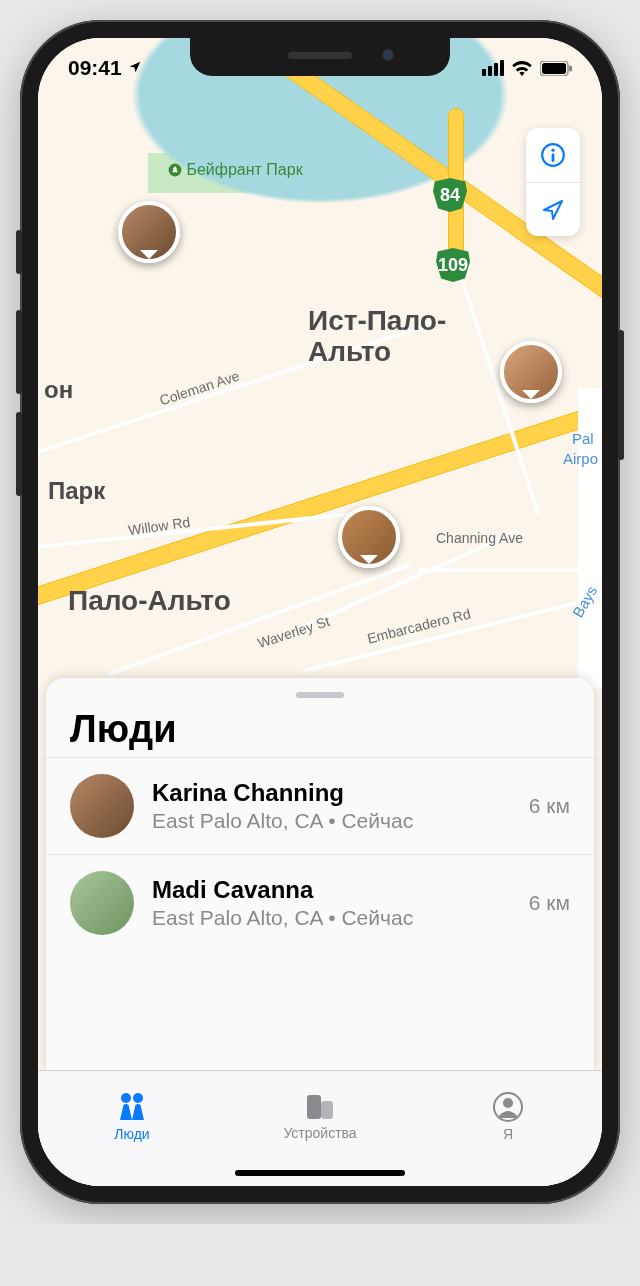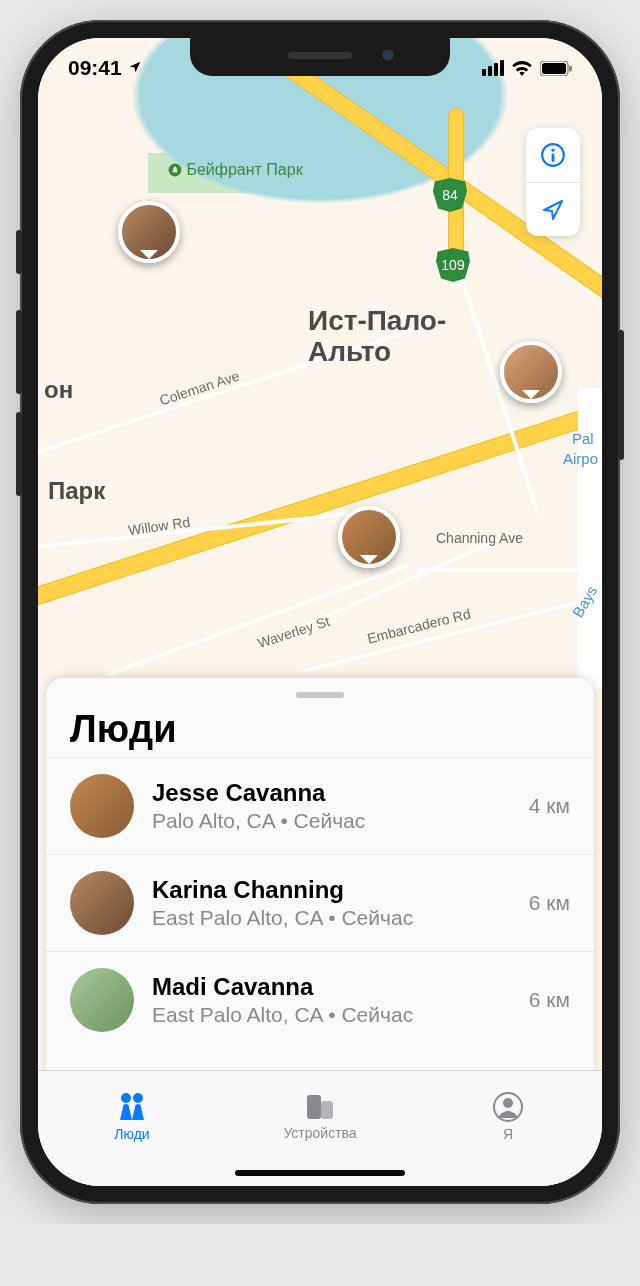--- a/index.html
+++ b/index.html
@@ -81,21 +81,21 @@
   .rm4 { left:260px; top:590px; width:340px; height:4px; transform:rotate(-14deg);}
   .rm5 { left:60px; top:580px; width:320px; height:4px; transform:rotate(-20deg);}
   .rm6 { left:330px; top:350px; width:260px; height:4px; transform:rotate(72deg);}
   .rm7 { left:380px; top:530px; width:200px; height:4px;}
   .rm8 { left:540px; top:350px; width:30px; height:300px;}
   .map-label { position:absolute; font-size:17px; color:#6b6b6b; white-space:nowrap; }
   .map-label.city { font-size:28px; color:#4a4a4a; font-weight:700; line-height:1.1;}
   .map-label.park { font-size:16px; color:#3c8a39; font-weight:500;}
   .map-shield {
     position:absolute; width:34px; height:34px; display:flex; align-items:center; justify-content:center;
-    font-size:14px; font-weight:400; color:#fff;
+    font-size:18px; font-weight:700; color:#fff;
     background:#2e8b3d; clip-path: polygon(50% 0, 95% 10%, 100% 40%, 85% 90%, 50% 100%, 15% 90%, 0 40%, 5% 10%);
   }
   .avatar-pin {
     position:absolute; width:62px; height:62px; border-radius:50%;
     border:4px solid #fff; box-shadow:0 3px 8px rgba(0,0,0,.35);
   }
   .avatar-pin::after{
     content:""; position:absolute; bottom:-9px; left:50%; transform:translateX(-50%);
     border:9px solid transparent; border-top-color:#fff;
   }
@@ -207,20 +207,21 @@
       <span class="map-label park" style="left:130px;top:123px">
         <svg width="14" height="14" style="display:inline;vertical-align:-2px" viewBox="0 0 24 24">
             <circle cx="12" cy="12" r="11" fill="#3c8a39"></circle>
             <path fill="#fff" d="M12 5l4 6h-2l3 5H7l3-5H8z"></path>
           </svg>
         <span>Бейфрант Парк</span>
       </span>
 
       <span class="map-label city" style="left:270px;top:268px;white-space:pre-line">Ист-Пало-
 Альто</span>
+      <span class="map-label city" style="left:30px;top:548px">Пало-Альто</span>
       <span class="map-label city" style="left:10px;top:440px;font-size:24px">Парк</span>
       <span class="map-label city" style="left:6px;top:339px;font-size:24px">он</span>
 
       <span class="map-label" style="left:120px;top:342px;transform:rotate(-18deg);font-size:14px">Coleman Ave</span>
       <span class="map-label" style="left:90px;top:480px;transform:rotate(-8deg);font-size:14px">Willow Rd</span>
       <span class="map-label" style="left:218px;top:586px;transform:rotate(-18deg);font-size:14px">Waverley St</span>
       <span class="map-label" style="left:328px;top:580px;transform:rotate(-14deg);font-size:14px">Embarcadero Rd</span>
       <span class="map-label" style="left:398px;top:492px;font-size:14px">Channing Ave</span>
       <span class="map-label" style="left:534px;top:392px;font-size:15px;color:#4990e2">Pal</span>
       <span class="map-label" style="left:525px;top:412px;font-size:15px;color:#4990e2">Airpo</span>
@@ -246,28 +247,20 @@
               <path fill="none" stroke="#0a7aff" stroke-width="2" stroke-linejoin="round" d="M21 3L3 12l8 1 1 8z"></path>
             </svg>
         </button>
       </div>
     </div>
 
     <div class="sheet">
       <div class="grabber"></div>
       <h1>Люди</h1>
 
-      <div class="person-row">
-        <div class="row-av av-c"></div>
-        <div class="row-text">
-          <div class="row-name">Jesse Cavanna</div>
-          <div class="row-sub">Palo Alto, CA • Сейчас</div>
-        </div>
-        <div class="row-dist">4 км</div>
-      </div>
 
       <div class="person-row">
         <div class="row-av av-a"></div>
         <div class="row-text">
           <div class="row-name">Karina Channing</div>
           <div class="row-sub">East Palo Alto, CA • Сейчас</div>
         </div>
         <div class="row-dist">6 км</div>
       </div>
 

